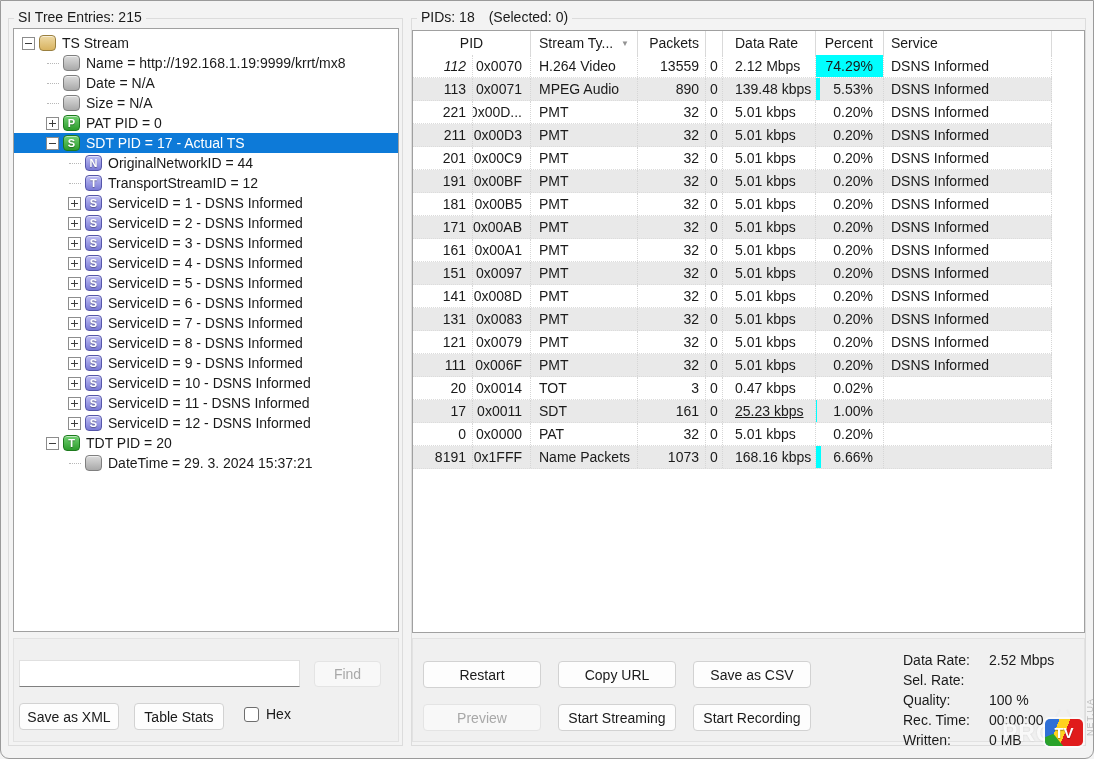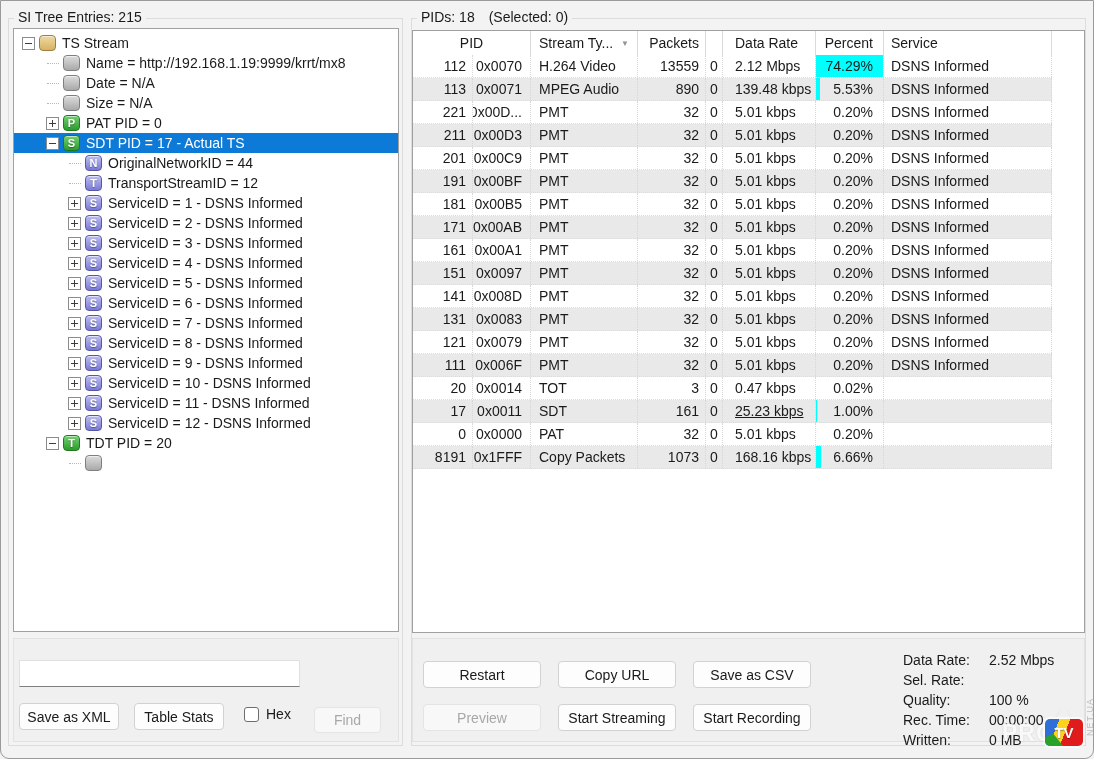--- a/index.html
+++ b/index.html
@@ -202,26 +202,27 @@
         <span class="nlabel">ServiceID = 12 - DSNS Informed</span>
       </div>
       <div class="tree-row" style="padding-left: 32px;">
         <span class="expand"></span>
         <span class="nicon green-t">T</span>
         <span class="nlabel">TDT PID = 20</span>
       </div>
       <div class="tree-row" style="padding-left: 54px;">
         <span class="connector"></span>
         <span class="nicon gray"></span>
+        <span class="nlabel">DateTime = 29. 3. 2024 15:37:21</span>
       </div>
     </div>
 
   <div class="subpanel sub-left">
     <input class="find-input" type="text" value="" style="">
-    <button class="btn disabled" style="left:300px; top:22px; width:67px; height:26px;margin-top:46px;">Find</button>
+    <button class="btn disabled" style="left:300px; top:22px; width:67px; height:26px;">Find</button>
     <button class="btn" style="left:5px; top:64px; width:100px; height:27px;">Save as XML</button>
     <button class="btn" style="left:120px; top:64px; width:90px; height:27px;">Table Stats</button>
     <span class="checkbox" style="left:230px; top:68px;" id="hexcb"></span>
     <span class="cb-label">Hex</span>
   </div>
 </div>
 
 <div class="groupbox gb-right">
   <span class="gb-label"><span>PIDs: 18</span><span style="display:inline-block; width:14px;"></span><span>(Selected: 0)</span></span>
 
@@ -244,21 +245,21 @@
           <span>Data Rate</span>
         </div>
         <div class="t-hcell ar" style="width: 68px; padding-left: 0px; padding-right: 10px;">
           <span>Percent</span>
         </div>
         <div class="t-hcell al" style="width: 168px; padding-left: 7px; padding-right: 0px;">
           <span>Service</span>
         </div>
       </div>
       <div class="t-row">
-        <div class="t-cell ar" style="width: 60px; padding-left: 8px; padding-right: 6px;">112</div>
+        <div class="t-cell ar" style="width: 60px; padding-left: 8px; padding-right: 6px; font-style: italic;">112</div>
         <div class="t-cell ar" style="width: 58px; padding-left: 0px; padding-right: 8px;">0x0070</div>
         <div class="t-cell al" style="width: 107px; padding-left: 8px; padding-right: 0px;">H.264 Video</div>
         <div class="t-cell ar" style="width: 68px; padding-left: 0px; padding-right: 6px;">13559</div>
         <div class="t-cell ac" style="width: 17px; padding-left: 0px; padding-right: 0px;">0</div>
         <div class="t-cell al" style="width: 93px; padding-left: 12px; padding-right: 0px;">2.12 Mbps</div>
         <div class="t-cell ar pct-wrap" style="width: 68px; padding-left: 0px; padding-right: 10px;">
           <span class="pct-bar" style="width: 100%;"></span>
           <span class="pct-txt">74.29%</span>
         </div>
         <div class="t-cell al" style="width: 168px; padding-left: 7px; padding-right: 0px;">DSNS Informed</div>
@@ -467,21 +468,21 @@
         <div class="t-cell al" style="width: 93px; padding-left: 12px; padding-right: 0px;">5.01 kbps</div>
         <div class="t-cell ar pct-wrap" style="width: 68px; padding-left: 0px; padding-right: 10px;">
           <span class="pct-bar" style="width: 0%;"></span>
           <span class="pct-txt">0.20%</span>
         </div>
         <div class="t-cell al" style="width: 168px; padding-left: 7px; padding-right: 0px;"></div>
       </div>
       <div class="t-row alt">
         <div class="t-cell ar" style="width: 60px; padding-left: 0px; padding-right: 6px;">8191</div>
         <div class="t-cell ar" style="width: 58px; padding-left: 0px; padding-right: 8px;">0x1FFF</div>
-        <div class="t-cell al" style="width: 107px; padding-left: 8px; padding-right: 0px;">Copy Packets</div>
+        <div class="t-cell al" style="width: 107px; padding-left: 8px; padding-right: 0px;">Name Packets</div>
         <div class="t-cell ar" style="width: 68px; padding-left: 0px; padding-right: 6px;">1073</div>
         <div class="t-cell ac" style="width: 17px; padding-left: 0px; padding-right: 0px;">0</div>
         <div class="t-cell al" style="width: 93px; padding-left: 12px; padding-right: 0px;">168.16 kbps</div>
         <div class="t-cell ar pct-wrap" style="width: 68px; padding-left: 0px; padding-right: 10px;">
           <span class="pct-bar" style="width: 7.9088%;"></span>
           <span class="pct-txt">6.66%</span>
         </div>
         <div class="t-cell al" style="width: 168px; padding-left: 7px; padding-right: 0px;"></div>
       </div>
     </div>

